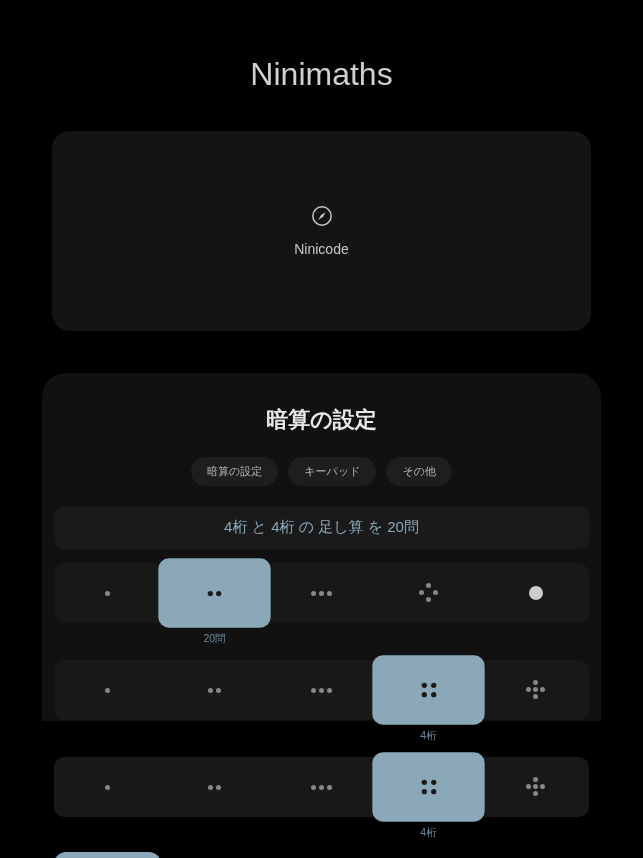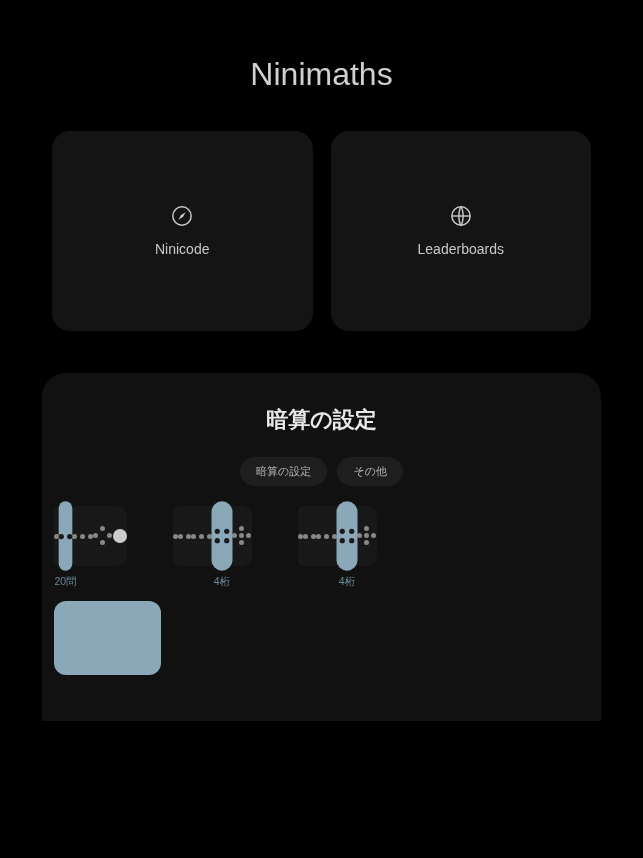--- a/index.html
+++ b/index.html
@@ -180,55 +180,49 @@
       cursor: pointer;
       gap: 4px;
       position: relative;
     }
     .op-cell.selected {
       background: #8aa8b8;
       border-radius: 12px;
     }
     .rows-wrap {
       display: flex;
-      flex-direction: row;
+      flex-direction: column;
       gap: 22px;
     }
   </style>
 </head>
 <body>
 
 <div class="title">Ninimaths</div>
 
 <div class="cards-row">
   <div class="card">
     <svg class="card-icon" viewBox="0 0 24 24" fill="none" stroke="currentColor" stroke-width="1.6">
       <circle cx="12" cy="12" r="10"></circle>
       <polygon points="16,8 13,13 8,16 11,11" fill="currentColor" stroke="none"></polygon>
     </svg>
     <div class="card-label">Ninicode</div>
   </div>
-  <div class="card">
-    <svg class="card-icon" viewBox="0 0 24 24" fill="none" stroke="currentColor" stroke-width="1.6">
-      <circle cx="12" cy="12" r="10"></circle>
-      <line x1="2" y1="12" x2="22" y2="12"></line>
-      <path d="M12 2 C15 6 15 18 12 22 C9 18 9 6 12 2"></path>
-    </svg>
-    <div class="card-label">Leaderboards</div>
-  </div>
 </div>
 
 <div class="settings-panel">
   <div class="settings-title">暗算の設定</div>
 
   <div class="chips-row">
     <div class="chip">暗算の設定</div>
+    <div class="chip">キーパッド</div>
     <div class="chip">その他</div>
   </div>
 
+  <div class="summary-bar">4桁 と 4桁 の 足し算 を 20問</div>
 
   <div class="rows-wrap">
 
     <div class="select-row">
       <div class="select-cell">
         <div class="dots">
             <div class="dot"></div>
           </div>
       </div>
       <div class="select-cell selected">

